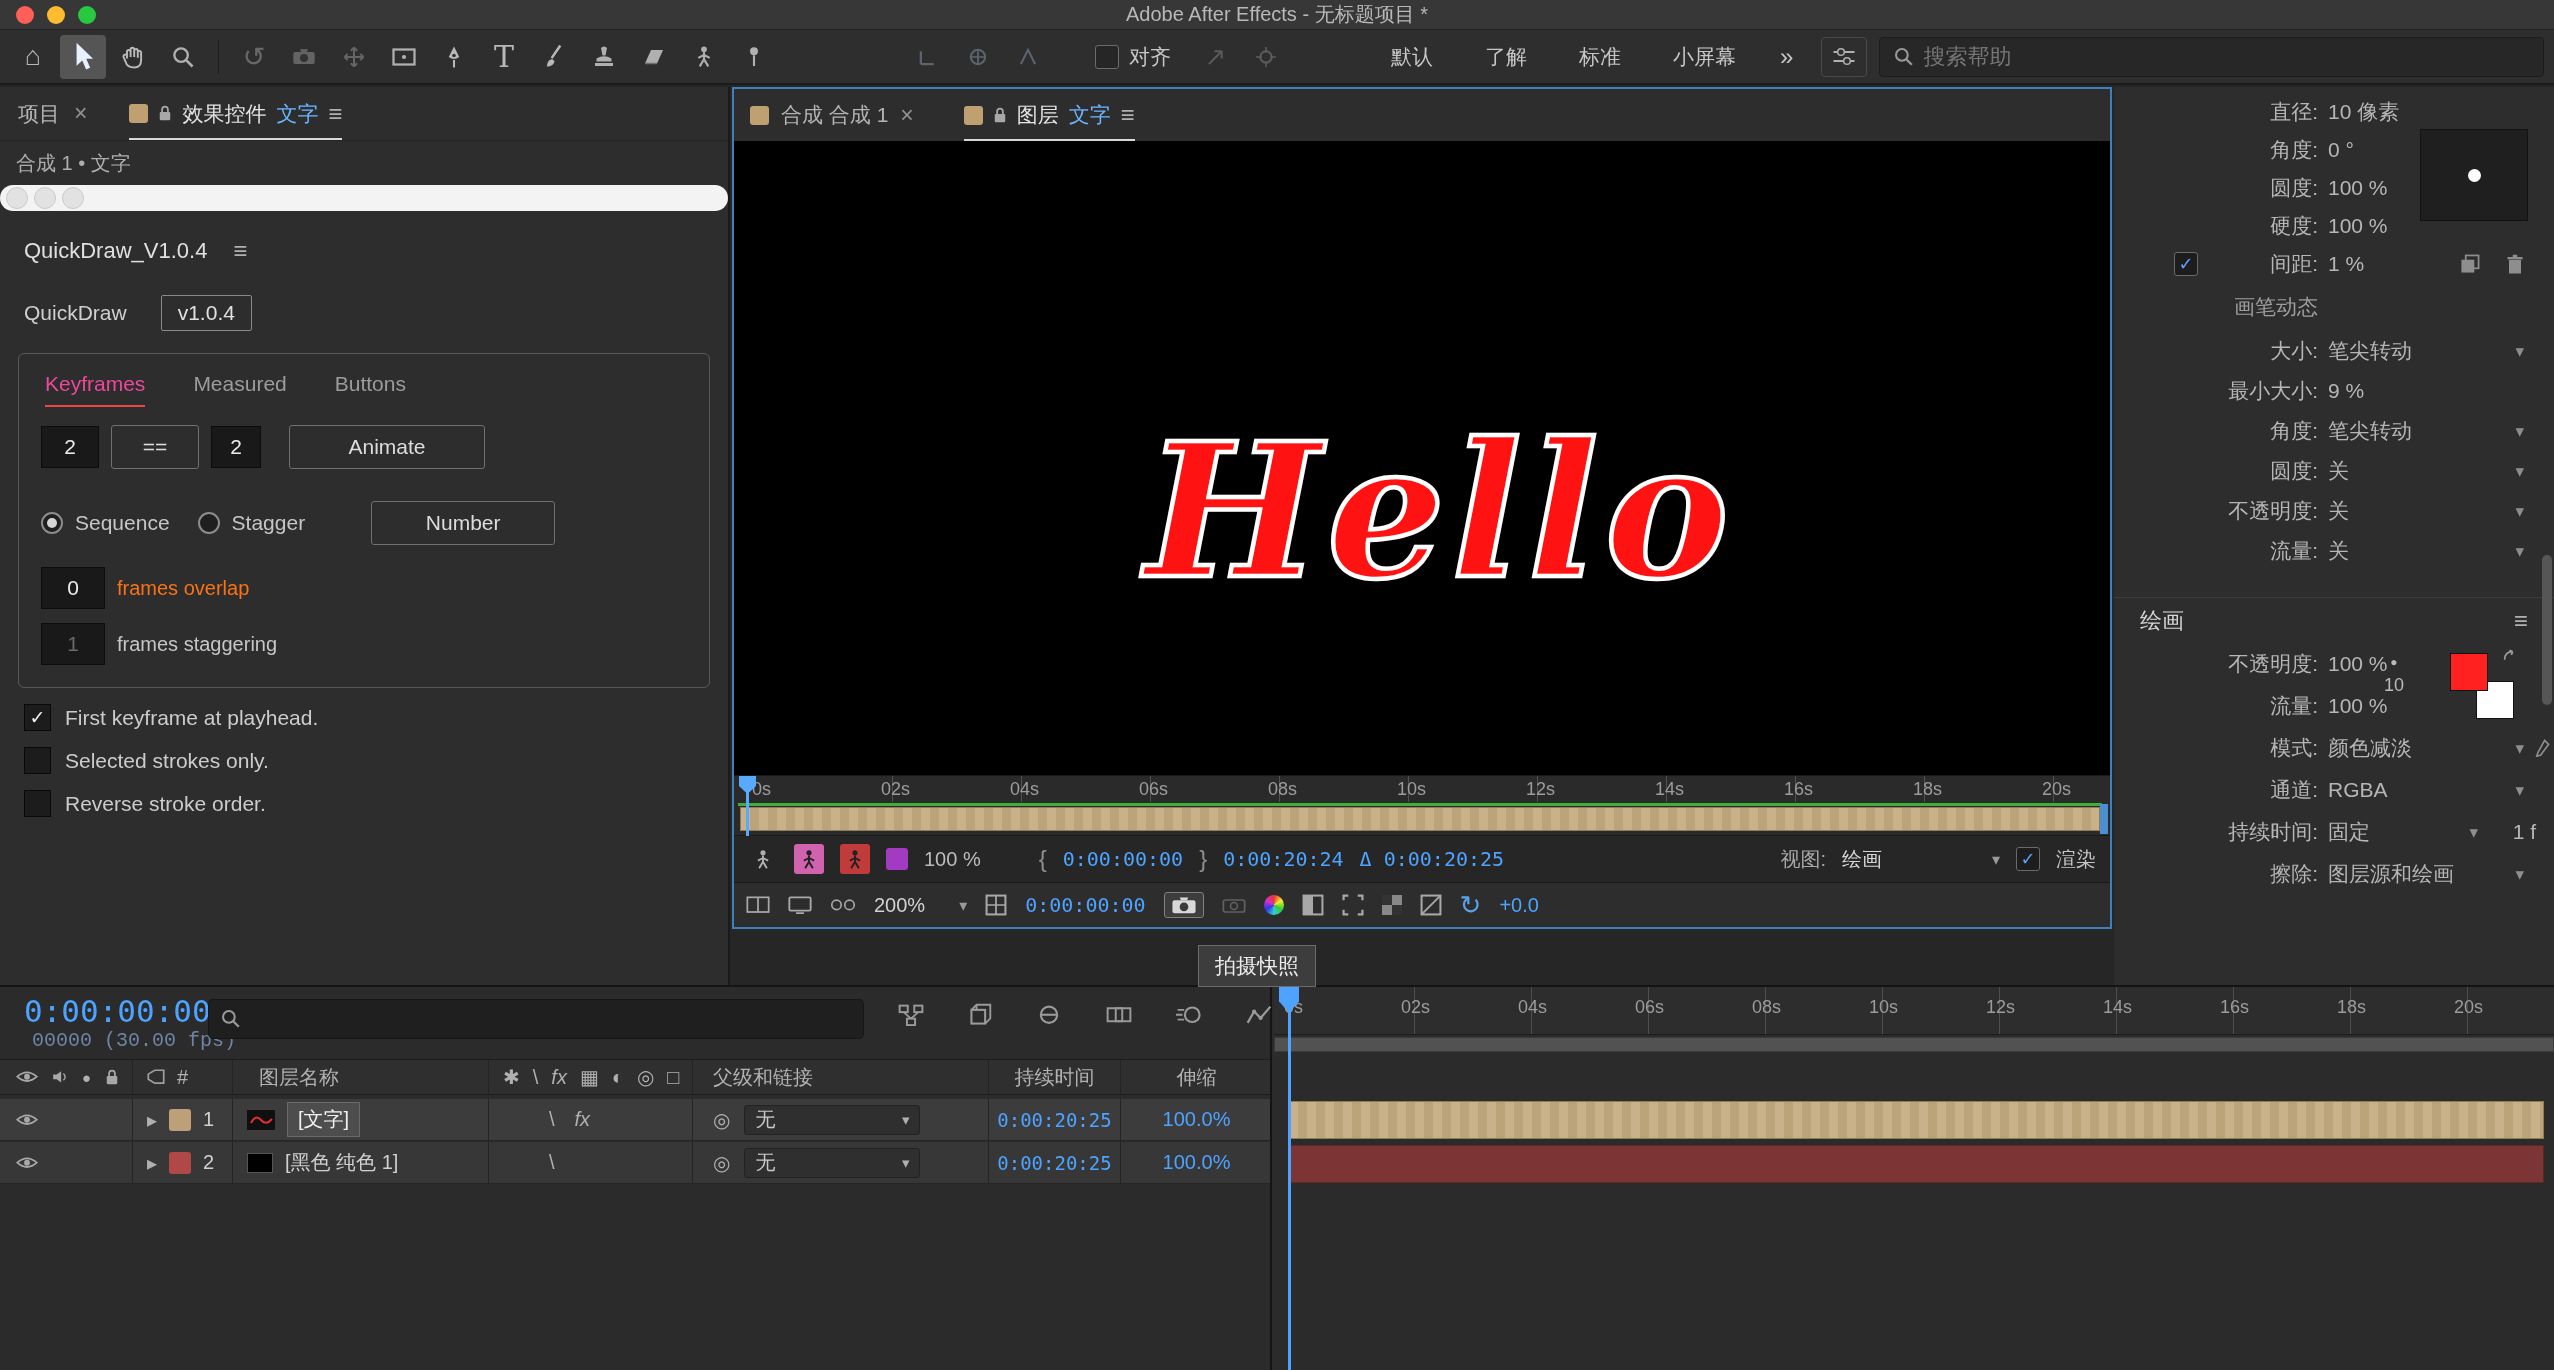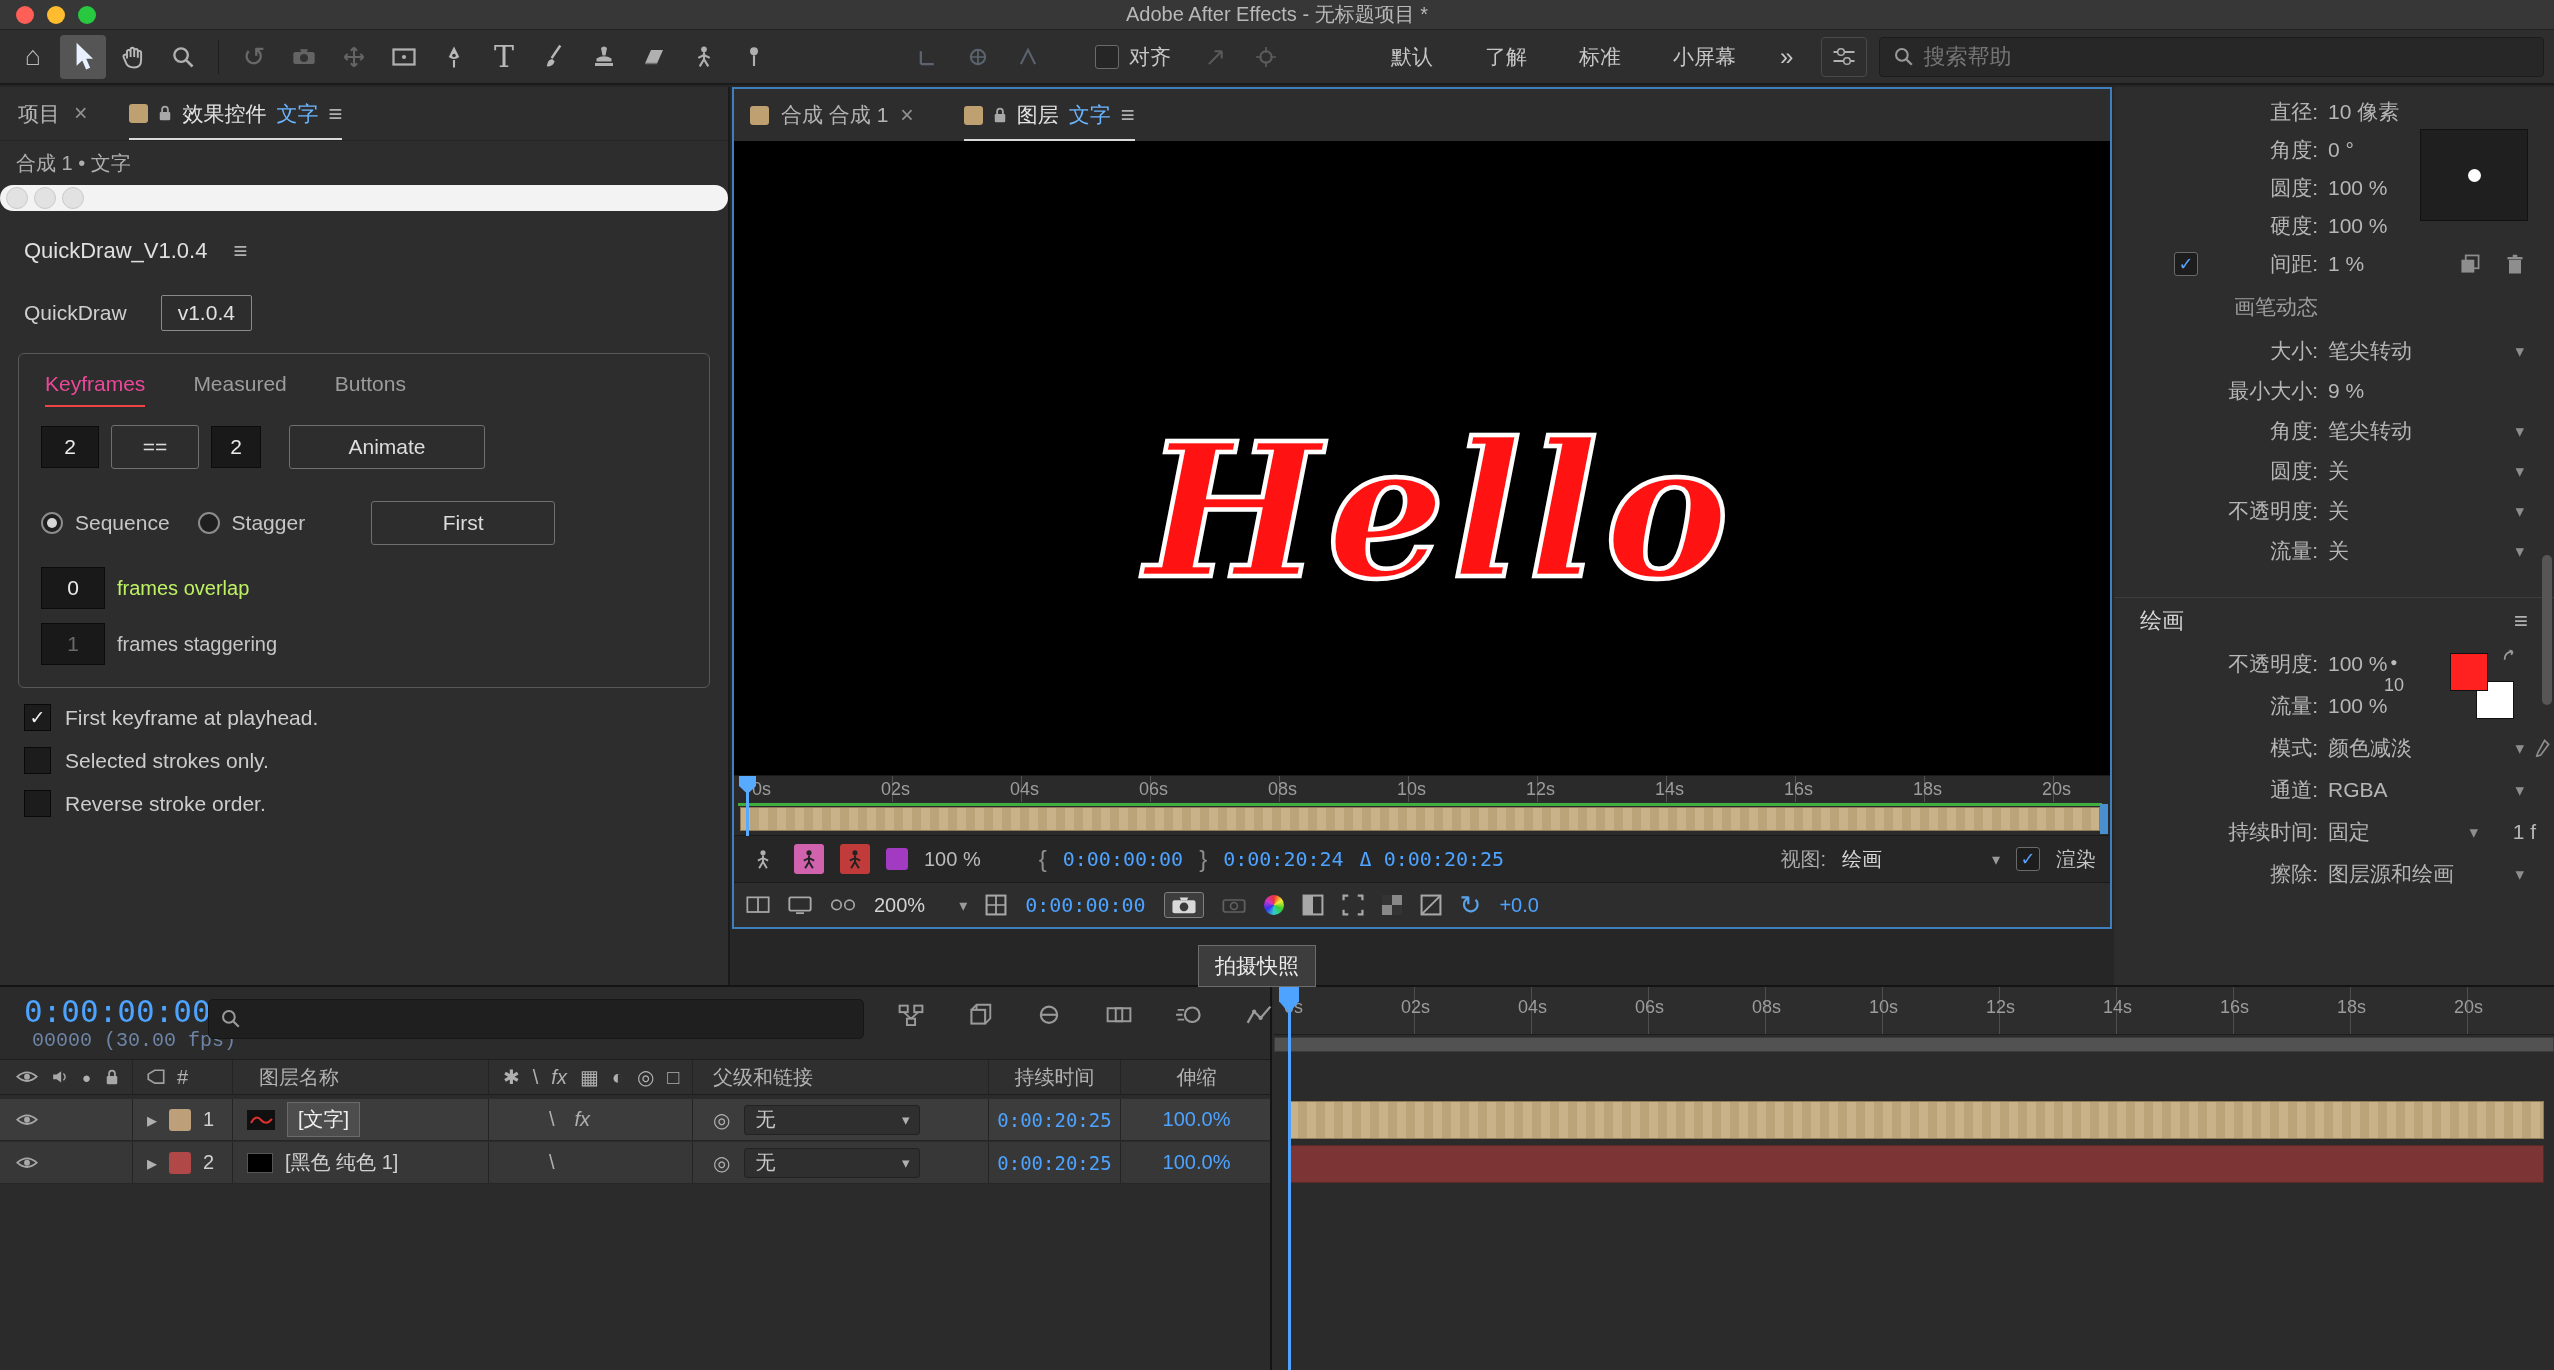--- a/index.html
+++ b/index.html
@@ -323,25 +323,25 @@
         <input class="ninput" value="2" style="">
         <button class="btn w-eq">==</button>
         <input class="ninput" style="width: 50px;" value="2">
         <button class="btn w-an">Animate</button>
       </div>
       <div class="crow" style="margin-top:32px">
         <span class="radio sel"></span>
         <span class="rlabel-q">Sequence</span>
         <span class="radio"></span>
         <span class="rlabel-q">Stagger</span>
-        <button class="btn w-ap">First</button>
+        <button class="btn w-ap">Number</button>
       </div>
       <div class="crow" style="margin-top:22px">
         <input class="ninput" style="width: 64px;" value="0">
-        <span style="color:#bef264">frames overlap</span>
+        <span style="color:#f97316">frames overlap</span>
       </div>
       <div class="crow" style="margin-top:14px">
         <input class="ninput" style="width: 64px; color: rgb(106, 106, 106);" value="1">
         <span style="color:#c6c6c6">frames staggering</span>
       </div>
     </div>
 
     <div class="checkrow">
       <span class="qcheck">✓</span>
       <span>First keyframe at playhead.</span>

